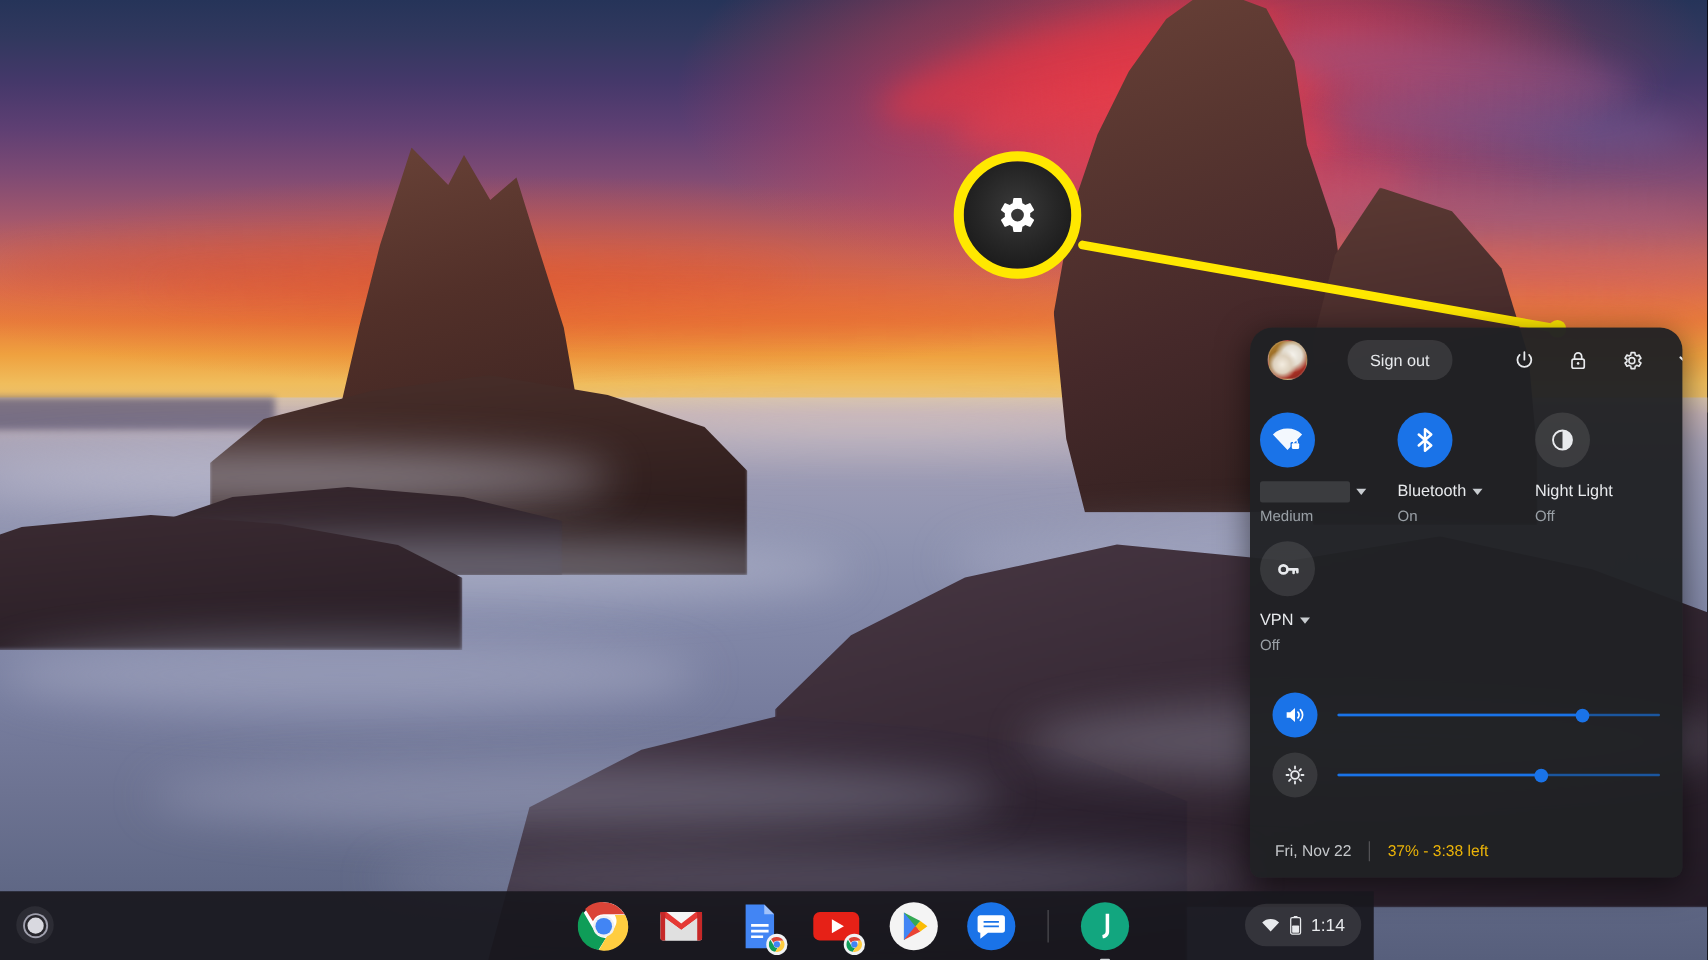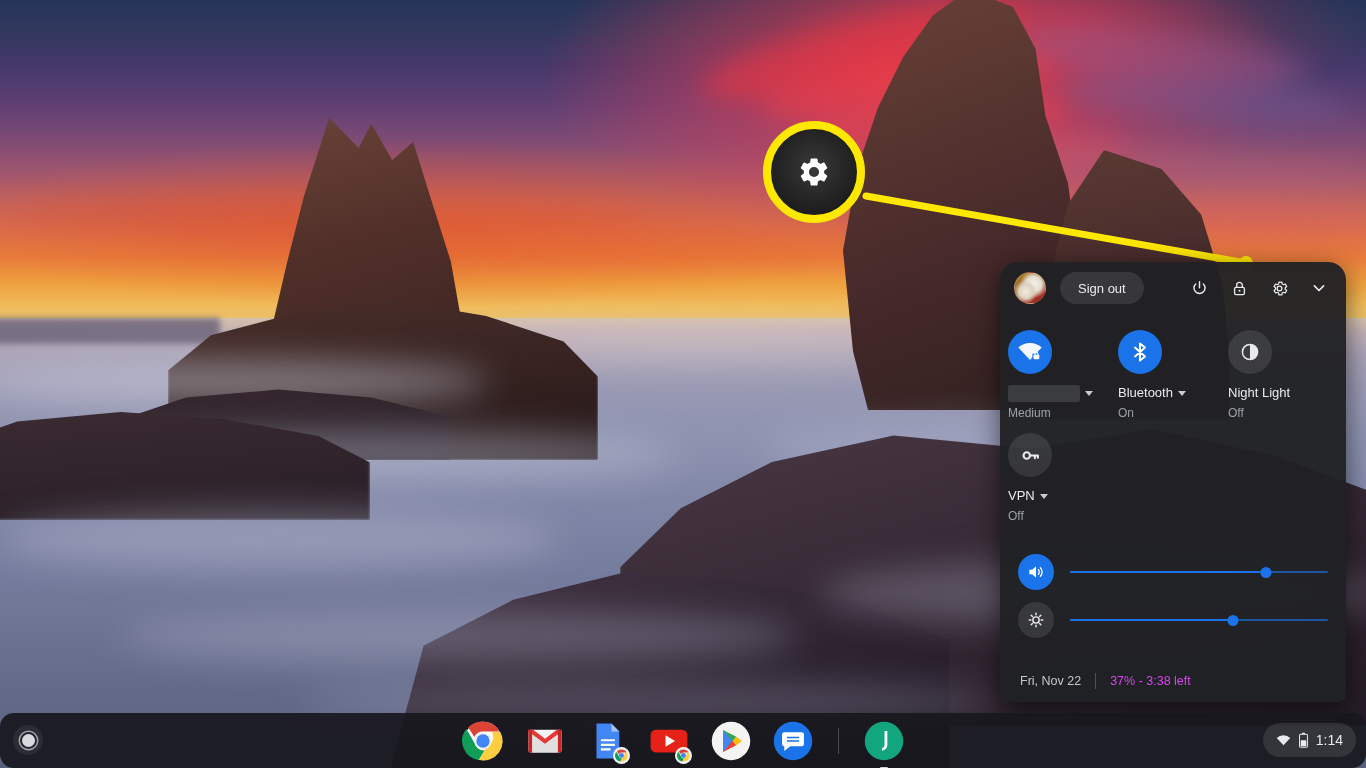--- a/index.html
+++ b/index.html
@@ -142,21 +142,21 @@
   
   .tray {
     position:absolute; left:1000px; top:262px; width:346px; height:440px;
     background:rgba(32,33,36,.96);
     border-radius:18px 18px 8px 8px;
     box-shadow:0 6px 26px rgba(0,0,0,.55);
     color:#e8eaed;
     overflow:hidden;
   }
   .tray-head {
-    display:flex; align-items:center; height:52px; padding:0 10px 0 14px; gap:6px;
+    display:flex; align-items:center; height:52px; padding:0 10px 0 14px; gap:24px;
   }
   .avatar {
     width:32px; height:32px; border-radius:50%; flex:0 0 32px;
     background:
       radial-gradient(circle at 36% 62%, #f3ece0 0%, #ddd0bd 26%, rgba(0,0,0,0) 44%),
       radial-gradient(circle at 62% 38%, #f7f4ee 0%, #e2dcd0 30%, rgba(0,0,0,0) 52%),
       linear-gradient(150deg,#b4832f 0%,#8d5f22 46%,#a83024 78%,#732018 100%);
     border:1px solid rgba(255,255,255,.12);
   }
   .signout {
@@ -212,27 +212,26 @@
     background:#1a73e8; transform:translateX(-50%);
   }
 
   
   .tray-foot {
     position:absolute; left:0; bottom:0; width:100%; height:42px;
     display:flex; align-items:center; padding:0 20px; gap:14px;
     font-size:12.5px; color:#c4c7ca;
   }
   .foot-sep { width:1px; height:16px; background:rgba(255,255,255,.22); }
-  .foot-batt { color:#d946ef; }
+  .foot-batt { color:#eab308; }
 
   
   .shelf {
-    position:absolute; left:0; bottom:0; width:1366px; height:55px;
+    position:absolute; left:0; bottom:0; width:1099px; height:55px;
     background:rgba(25,24,30,.93);
-    border-radius:14px;
   }
   .launcher {
     position:absolute; left:13px; top:12px; width:30px; height:30px;
     border-radius:50%; background:rgba(255,255,255,.07);
     display:flex; align-items:center; justify-content:center; cursor:pointer;
   }
   .launcher-dot {
     width:13px; height:13px; border-radius:50%;
     background:#d9d9e0; box-shadow:0 0 0 2px rgba(25,24,30,.9), 0 0 0 3.5px rgba(190,190,205,.8);
   }

